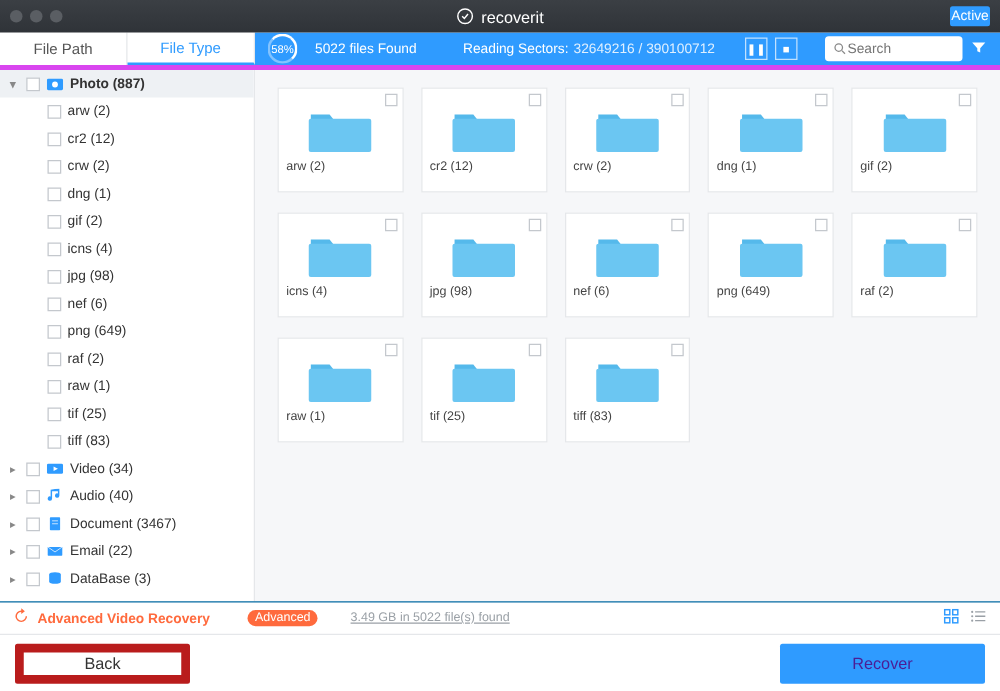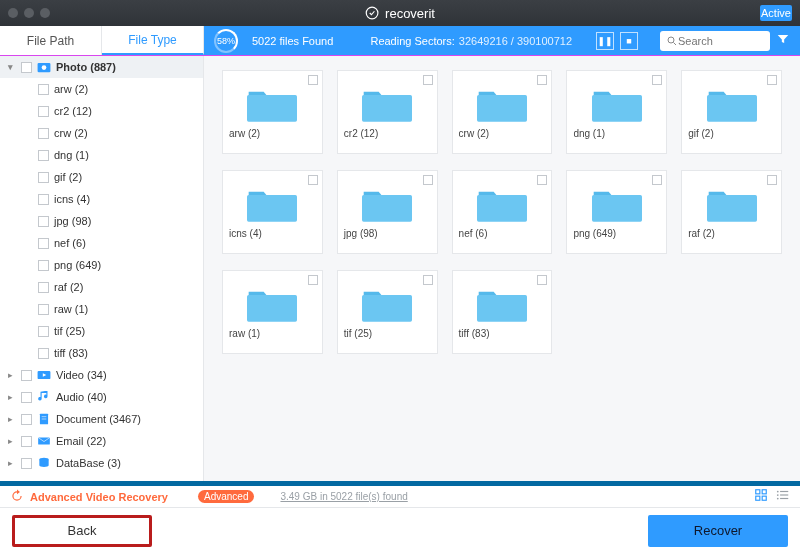--- a/index.html
+++ b/index.html
@@ -5,21 +5,21 @@
 * { margin: 0; padding: 0; box-sizing: border-box; font-family: -apple-system, BlinkMacSystemFont, "Segoe UI", Arial, sans-serif; }
 body { background: #fff; width: 800px; height: 553px; overflow: hidden; display: flex; flex-direction: column; }
 
 .titlebar { height: 26px; background: linear-gradient(#3b3f44,#2f3338); display: flex; align-items: center; padding: 0 8px; position: relative; }
 .traffic { display: flex; gap: 6px; }
 .traffic span { width: 10px; height: 10px; border-radius: 50%; background: #5a5e63; display: inline-block; }
 .brand { position: absolute; left: 50%; transform: translateX(-50%); color: #fff; font-size: 13px; display: flex; align-items: center; gap: 6px; }
 .brand svg { width: 14px; height: 14px; }
 .active-badge { margin-left: auto; background: #2f9bff; color: #fff; font-size: 11px; padding: 2px 1px; border-radius: 2px; }
 
-.toolbar { height: 30px; display: flex; align-items: stretch; border-bottom: 1px solid #d946ef; }
+.toolbar { height: 30px; display: flex; align-items: stretch; border-bottom: 4px solid #d946ef; }
 .tabs { width: 204px; display: flex; background: #fff; }
 .tab { flex: 1; display: flex; align-items: center; justify-content: center; font-size: 12px; color: #555; cursor: pointer; border-right: 1px solid #e5e7ea; }
 .tab.active { color: #2f9bff; border-bottom: 2px solid #2f9bff; }
 .scanbar { flex: 1; background: #2f9bff; display: flex; align-items: center; color: #fff; font-size: 11px; padding: 0 10px; gap: 14px; }
 .pct-ring { width: 24px; height: 24px; border: 2px solid rgba(255,255,255,.4); border-top-color: #fff; border-right-color: #fff; border-radius: 50%; display: flex; align-items: center; justify-content: center; font-size: 9px; }
 .reading { margin-left: auto; display: flex; gap: 4px; align-items: center; }
 .reading .sec { color: rgba(255,255,255,.85); }
 .ctrl-btns { display: flex; gap: 6px; margin-left: 10px; }
 .ctrl-btns span { width: 18px; height: 18px; border: 1px solid rgba(255,255,255,.7); display: flex; align-items: center; justify-content: center; font-size: 9px; cursor: pointer; }
 .searchwrap { display: flex; align-items: center; gap: 6px; margin-left: 8px; }
@@ -38,31 +38,31 @@
 .sidebar::-webkit-scrollbar { width: 6px; }
 .sidebar::-webkit-scrollbar-thumb { background: #c9ced4; border-radius: 3px; }
 
 .gridpane { flex: 1; background: #f6f7f9; overflow-y: auto; padding: 14px 18px; }
 .grid { display: grid; grid-template-columns: repeat(5, 1fr); gap: 16px 14px; }
 .card { background: #fff; border: 1px solid #e5e7ea; height: 84px; position: relative; display: flex; flex-direction: column; align-items: center; justify-content: center; cursor: pointer; }
 .card .cb2 { position: absolute; top: 4px; right: 4px; width: 10px; height: 10px; border: 1px solid #c4c8cd; }
 .folder { width: 56px; height: 40px; }
 .card-label { font-size: 10px; color: #444; align-self: flex-start; padding: 3px 6px 0; }
 
-.adv-row { height: 26px; border-top: 5px solid #0369a1; display: flex; align-items: center; padding: 0 10px; font-size: 11px; gap: 6px; }
+.adv-row { height: 26px; border-top: 1px solid #0369a1; display: flex; align-items: center; padding: 0 10px; font-size: 11px; gap: 6px; }
 .adv-row .refresh { color: #ff6a3d; }
 .adv-row .txt { color: #ff6a3d; font-weight: 600; }
 .adv-badge { background: #ff6a3d; color: #fff; font-size: 10px; padding: 1px 6px; border-radius: 8px; margin-left: 24px; }
 .status { color: #9aa0a6; margin-left: 20px; font-size: 10px; text-decoration: underline; }
 .view-toggle { margin-left: auto; display: flex; gap: 8px; color: #9aa0a6; font-size: 13px; }
 
 .footer { height: 46px; border-top: 1px solid #e5e7ea; display: flex; align-items: center; padding: 0 12px; gap: 12px; }
 .btn { height: 32px; display: flex; align-items: center; justify-content: center; font-size: 13px; cursor: pointer; border-radius: 2px; }
-.btn-back { width: 140px; border: 3px solid #b91c1c; color: #333; background: #fff; }
-.btn-recover { width: 140px; background: #2f9bff; color: #0f172a; margin-left: auto; }
+.btn-back { width: 140px; border: 7px solid #b91c1c; color: #333; background: #fff; }
+.btn-recover { width: 164px; background: #2f9bff; color: #4c1d95; margin-left: auto; }
 
 svg.folder-svg path.body { fill: #6bc6f2; }
 svg.folder-svg path.tab { fill: #55b9eb; }
 </style>
 </head>
 <body>
 
 <div class="titlebar">
   <div class="traffic">
     <span></span>

